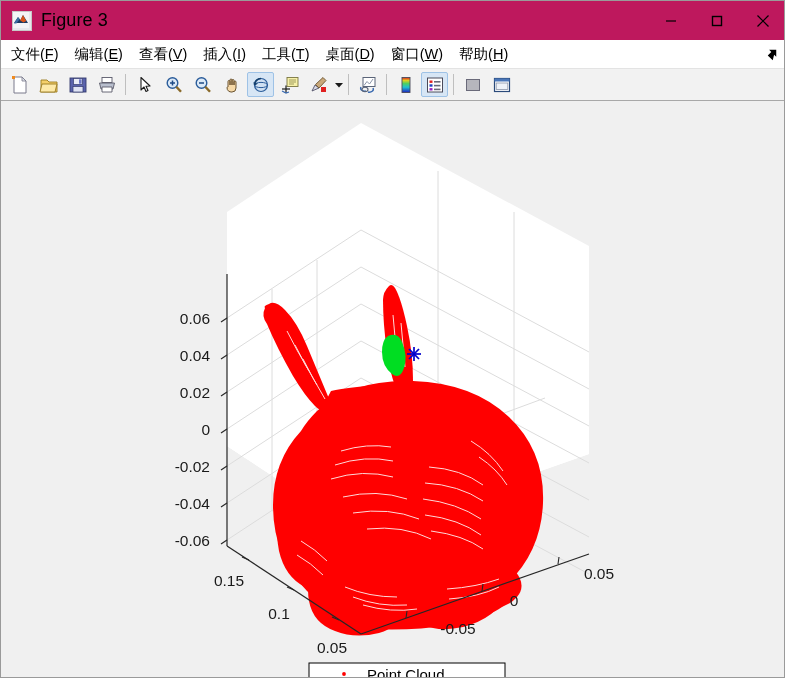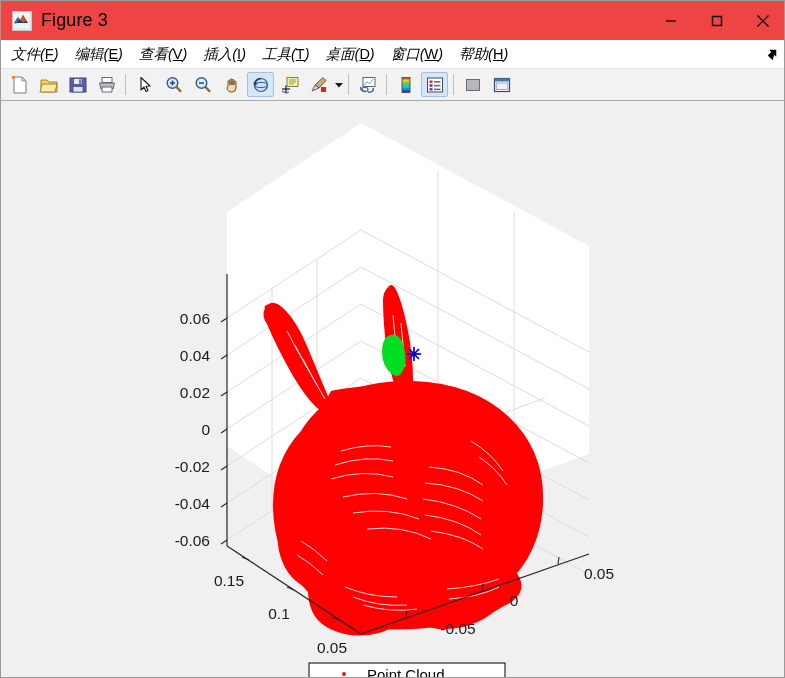--- a/index.html
+++ b/index.html
@@ -18,21 +18,21 @@
     border: 1px solid #9a9a9a;
     box-sizing: border-box;
     overflow: hidden;
   }
 
   
   #titlebar {
     position: absolute;
     left: 0; top: 0;
     width: 785px; height: 39px;
-    background: #ef4444;
+    background: #be185d;
     display: flex;
     align-items: center;
   }
   #app-icon {
     width: 18px; height: 18px;
     margin-left: 11px;
     border: 1px solid #c8c8c8;
     background: #e8e8ec;
     position: relative;
     overflow: hidden;
@@ -71,21 +71,21 @@
     border-bottom: 1px solid #ffffff;
   }
   .menu-item {
     font-size: 14.5px;
     color: #000000;
     padding: 3px 6px 3px 6px;
     margin-left: 4px;
     white-space: nowrap;
     line-height: 1;
   }
-  .menu-item .mn { text-decoration: none; font-style: italic; }
+  .menu-item .mn { text-decoration: none; }
   .menu-item .acc { text-decoration: underline; }
   #menu-overflow {
     position: absolute;
     right: 6px; top: 6px;
     width: 16px; height: 16px;
   }
 
   
   #toolbar {
     position: absolute;

